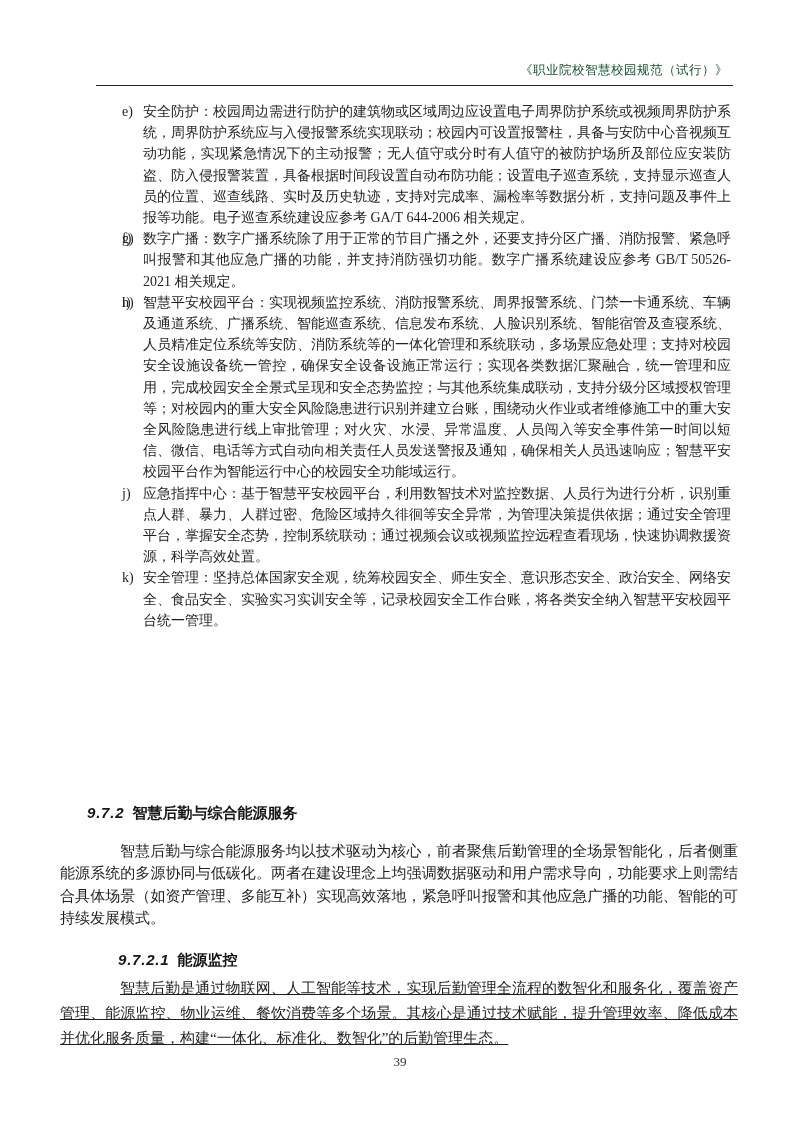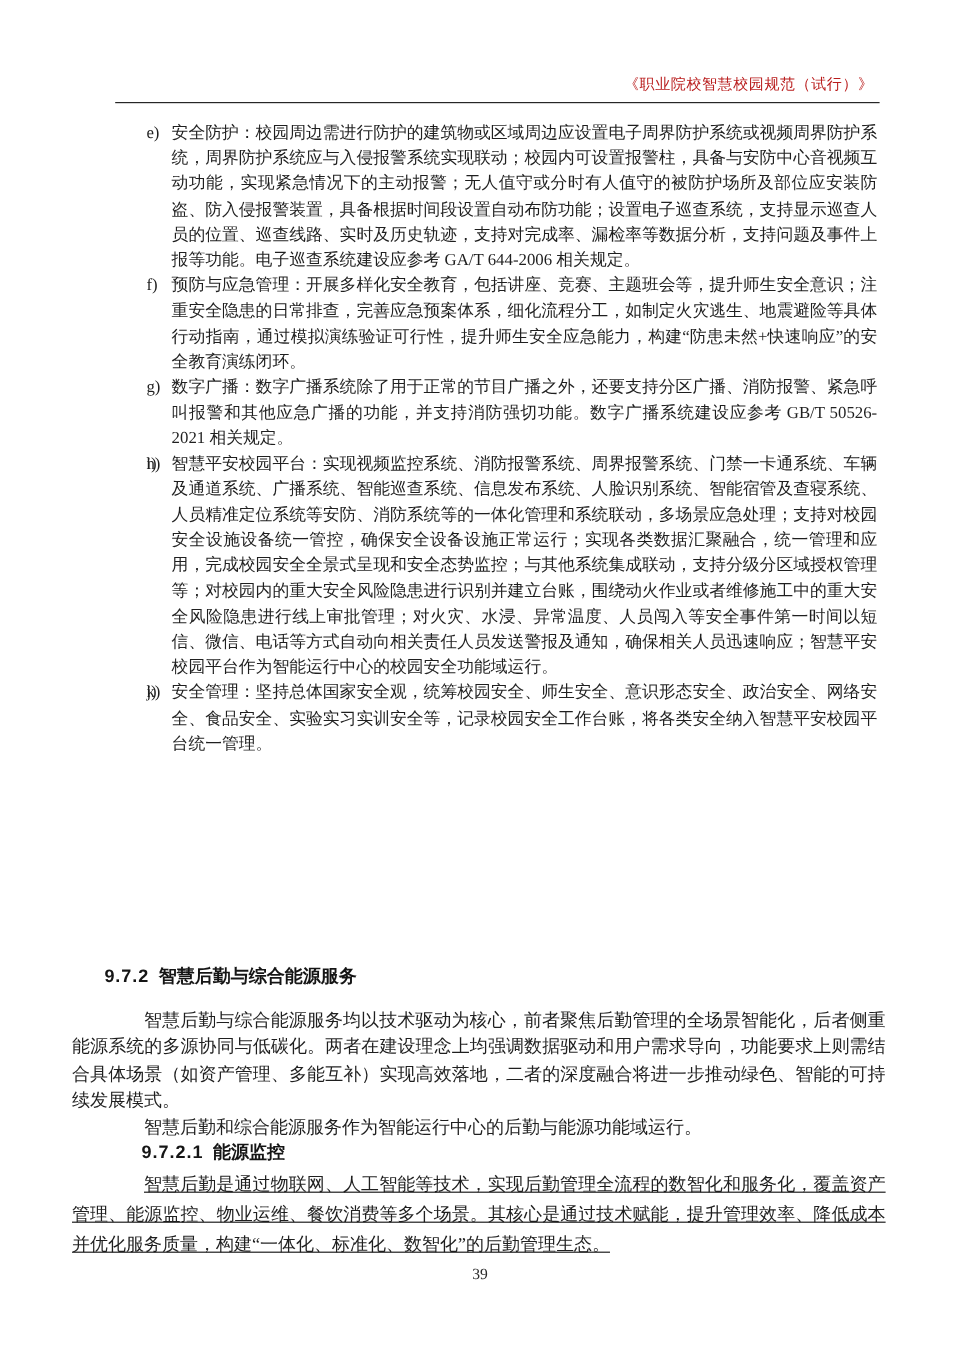--- a/index.html
+++ b/index.html
@@ -15,21 +15,21 @@
     color: #1f1f1f;
     font-family: "Liberation Serif", "DejaVu Serif", serif;
     overflow: hidden;
   }
   .running-header {
     position: absolute;
     top: 62px;
     right: 72px;
     font-size: 12.5px;
     letter-spacing: 0.5px;
-    color: #b91c1c;
+    color: #14532d;
     white-space: nowrap;
     text-align: right;
   }
   .header-rule {
     position: absolute;
     top: 85px;
     left: 96px;
     width: 637px;
     height: 0;
     border-top: 1.6px solid #262626;
@@ -63,20 +63,21 @@
     font-size: 15px;
     font-weight: bold;
     color: #151515;
     white-space: nowrap;
   }
   h2.sec { top: 804px; left: 87px; }
   h3.subsec { top: 951px; left: 118px; }
   h2.sec .num, h3.subsec .num {
     margin-right: 8px;
     letter-spacing: 0.8px;
+    font-style: italic;
   }
   p.body-para {
     position: absolute;
     left: 60px;
     width: 678px;
     margin: 0;
     font-size: 15px;
     color: #1f1f1f;
     text-align: justify;
     text-justify: inter-ideograph;
@@ -102,48 +103,47 @@
   <div class="running-header">《职业院校智慧校园规范（试行）》</div>
   <div class="header-rule"></div>
 
   <ol class="clause-list">
     <li>
       <span class="marker">e)</span>
       <span>安全防护：校园周边需进行防护的建筑物或区域周边应设置电子周界防护系统或视频周界防护系统，周界防护系统应与入侵报警系统实现联动；校园内可设置报警柱，具备与安防中心音视频互动功能，实现紧急情况下的主动报警；无人值守或分时有人值守的被防护场所及部位应安装防盗、防入侵报警装置，具备根据时间段设置自动布防功能；设置电子巡查系统，支持显示巡查人员的位置、巡查线路、实时及历史轨迹，支持对完成率、漏检率等数据分析，支持问题及事件上报等功能。电子巡查系统建设应参考 GA/T 644-2006 相关规定。</span>
     </li>
     <li>
       <span class="marker">f)</span>
-      <span>预防与应急管理：开展多样化安全教育，包括讲座、竞赛、主题班会等，提升师生安全意识；注重安全隐患的日常排查，完善应急预案体系，细化流程分工，如制定火灾逃生、地震避险等具体行动指南，通过模拟演练验证可行性，提升师生安全应急能力，构建“防患未然+快速响应”的安全教育演练闭环。</span>
     </li>
     <li>
       <span class="marker">g)</span>
       <span>数字广播：数字广播系统除了用于正常的节目广播之外，还要支持分区广播、消防报警、紧急呼叫报警和其他应急广播的功能，并支持消防强切功能。数字广播系统建设应参考 GB/T 50526-2021 相关规定。</span>
     </li>
     <li>
       <span class="marker">h)</span>
     </li>
     <li>
       <span class="marker">i)</span>
       <span>智慧平安校园平台：实现视频监控系统、消防报警系统、周界报警系统、门禁一卡通系统、车辆及通道系统、广播系统、智能巡查系统、信息发布系统、人脸识别系统、智能宿管及查寝系统、人员精准定位系统等安防、消防系统等的一体化管理和系统联动，多场景应急处理；支持对校园安全设施设备统一管控，确保安全设备设施正常运行；实现各类数据汇聚融合，统一管理和应用，完成校园安全全景式呈现和安全态势监控；与其他系统集成联动，支持分级分区域授权管理等；对校园内的重大安全风险隐患进行识别并建立台账，围绕动火作业或者维修施工中的重大安全风险隐患进行线上审批管理；对火灾、水浸、异常温度、人员闯入等安全事件第一时间以短信、微信、电话等方式自动向相关责任人员发送警报及通知，确保相关人员迅速响应；智慧平安校园平台作为智能运行中心的校园安全功能域运行。</span>
     </li>
     <li>
       <span class="marker">j)</span>
+      <span>应急指挥中心：基于智慧平安校园平台，利用数智技术对监控数据、人员行为进行分析，识别重点人群、暴力、人群过密、危险区域持久徘徊等安全异常，为管理决策提供依据；通过安全管理平台，掌握安全态势，控制系统联动；通过视频会议或视频监控远程查看现场，快速协调救援资源，科学高效处置。</span>
     </li>
     <li>
       <span class="marker">k)</span>
       <span>安全管理：坚持总体国家安全观，统筹校园安全、师生安全、意识形态安全、政治安全、网络安全、食品安全、实验实习实训安全等，记录校园安全工作台账，将各类安全纳入智慧平安校园平台统一管理。</span>
     </li>
   </ol>
 
   <h2 class="sec">
     <span class="num">9.7.2</span><span>智慧后勤与综合能源服务</span>
   </h2>
 
-  <p class="body-para" id="para-1">智慧后勤与综合能源服务均以技术驱动为核心，前者聚焦后勤管理的全场景智能化，后者侧重能源系统的多源协同与低碳化。两者在建设理念上均强调数据驱动和用户需求导向，功能要求上则需结合具体场景（如资产管理、多能互补）实现高效落地，二者的深度融合将进一步推动绿色、智能的可持续发展模式。</p>
-  <p class="body-para" id="para-2">智慧后勤和综合能源服务作为智能运行中心的后勤与能源功能域运行。</p>
+  <p class="body-para" id="para-1">智慧后勤与综合能源服务均以技术驱动为核心，前者聚焦后勤管理的全场景智能化，后者侧重能源系统的多源协同与低碳化。两者在建设理念上均强调数据驱动和用户需求导向，功能要求上则需结合具体场景（如资产管理、多能互补）实现高效落地，紧急呼叫报警和其他应急广播的功能、智能的可持续发展模式。</p>
 
   <h3 class="subsec">
     <span class="num">9.7.2.1</span><span>能源监控</span>
   </h3>
 
   <p class="body-para" id="para-3">智慧后勤是通过物联网、人工智能等技术，实现后勤管理全流程的数智化和服务化，覆盖资产管理、能源监控、物业运维、餐饮消费等多个场景。其核心是通过技术赋能，提升管理效率、降低成本并优化服务质量，构建“一体化、标准化、数智化”的后勤管理生态。</p>
 
   <div class="page-footer">
     <span>39</span>
   </div>

